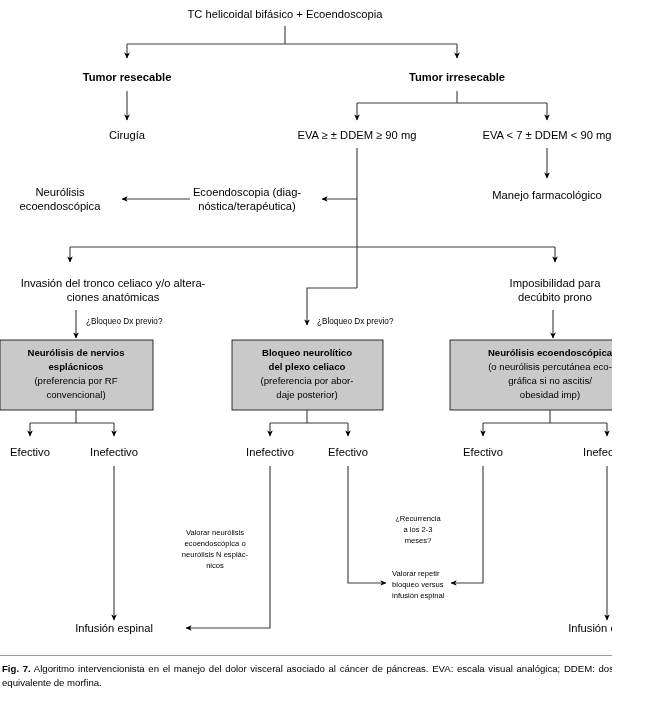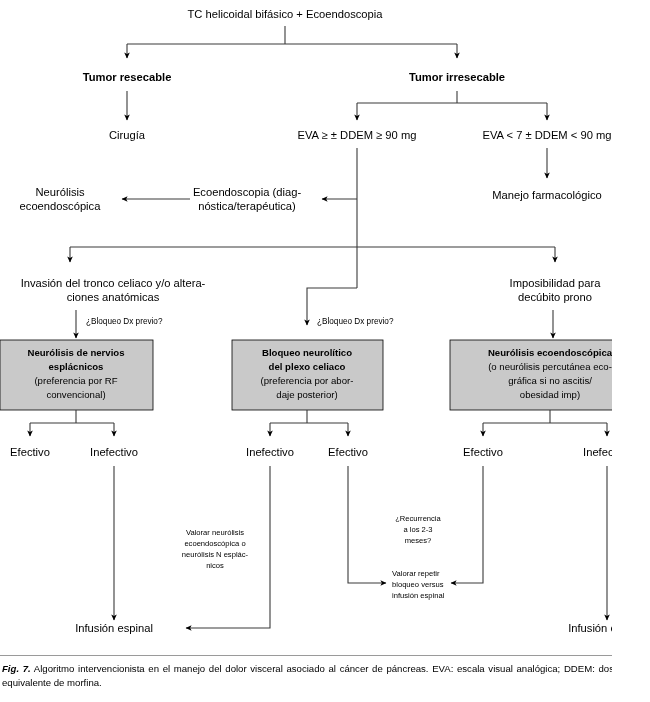--- a/index.html
+++ b/index.html
@@ -57,21 +57,21 @@
   }
   .caption-text {
     font-family: "Liberation Sans", sans-serif;
     font-size: 9.6px;
     line-height: 13.5px;
     color: #000000;
     text-align: justify;
     padding: 0 2px;
     margin: 0;
   }
-  .caption-text b { font-weight: bold; font-style: italic; }
+  .caption-text b { font-weight: bold; }
 </style>
 </head>
 <body>
 
 <div id="page">
 
   <svg class="flow" viewBox="0 0 650 650">
 
     <defs>
       <marker id="ah" markerWidth="7" markerHeight="7" refX="5.6" refY="3.2" orient="auto" markerUnits="userSpaceOnUse">

